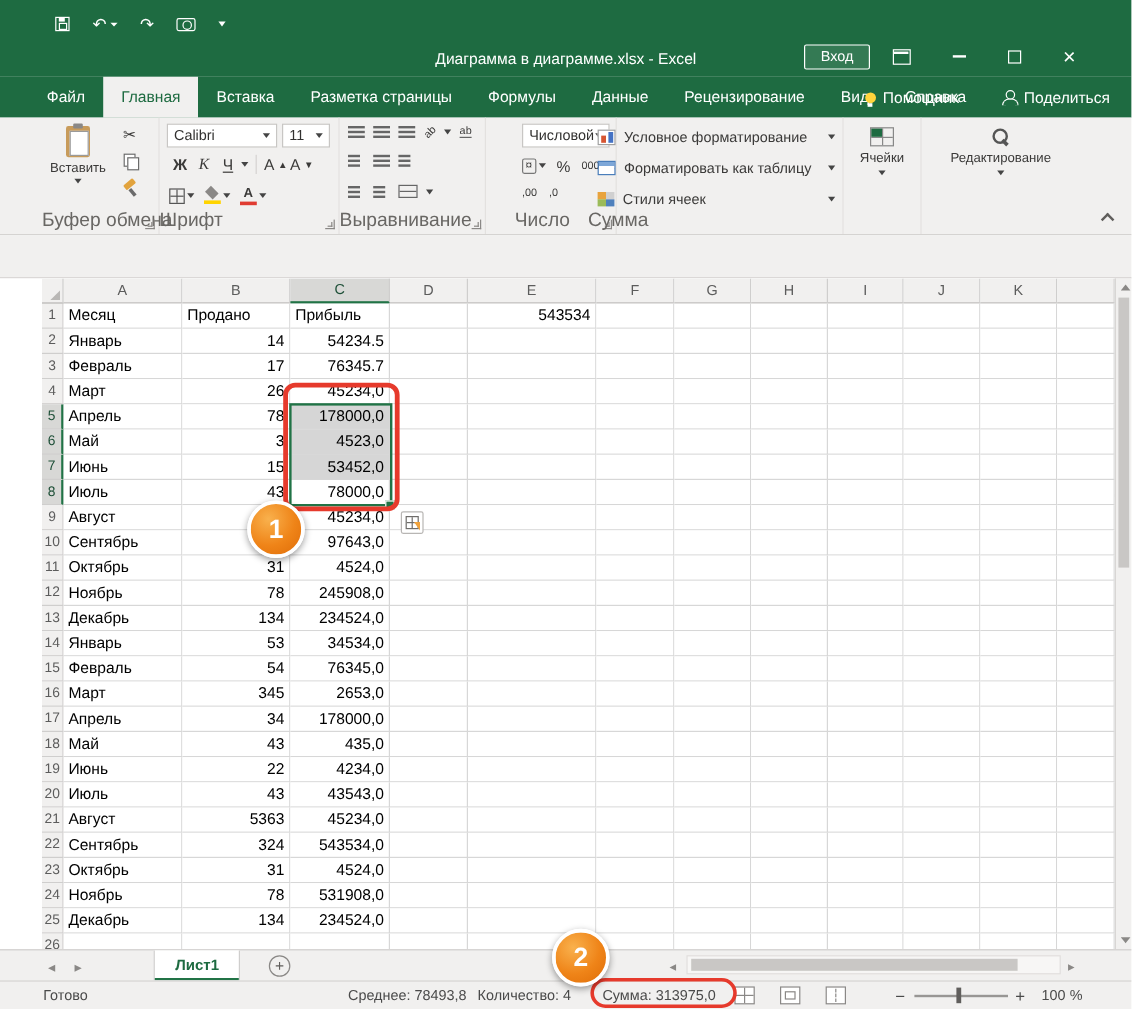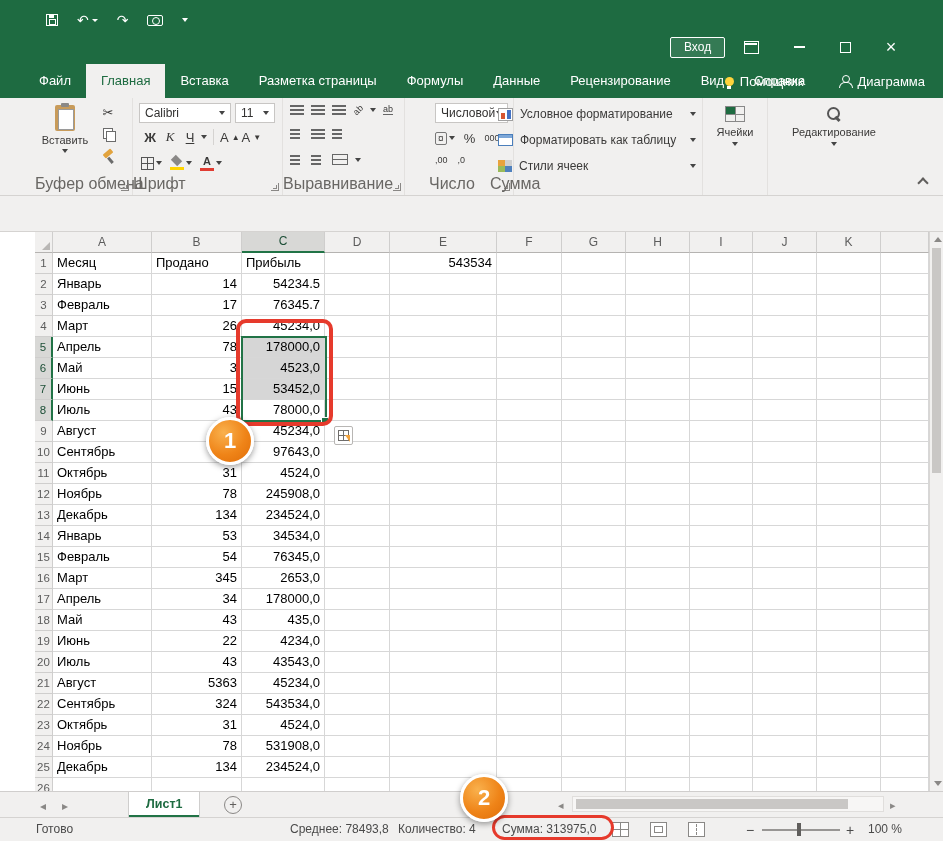--- a/index.html
+++ b/index.html
@@ -184,20 +184,21 @@
       <span class="qbtn">
           <span>↷</span>
         </span>
       <span class="qbtn">
           <span class="i-camera"></span>
         </span>
       <span class="qbtn">
           <span class="caret white"></span>
         </span>
     </div>
+    <div class="app-title">Диаграмма в диаграмме.xlsx - Excel</div>
     <div class="signin">Вход</div>
     <div class="winctl" style="left:736px">
         <span class="i-dispopt"></span>
       </div>
     <div class="winctl" style="left:784px">
         <span class="i-min"></span>
       </div>
     <div class="winctl" style="left:830px">
         <span class="i-max"></span>
       </div>
@@ -217,21 +218,21 @@
       <div class="rtab">Вид</div>
       <div class="rtab">Справка</div>
     </div>
   <div class="tabs-right">
     <span class="helper-item">
       <span class="i-bulb"></span>
       <span>Помощник</span>
     </span>
     <span class="share-item">
       <span class="i-person"></span>
-      <span>Диаграмма</span>
+      <span>Поделиться</span>
     </span>
   </div>
 
   <div class="ribbon">
 
     <div class="group g-clip">
       <div class="paste">
         <span class="i-clipboard"></span>
         <span class="paste-label">Вставить</span>
         <span class="caret"></span>

